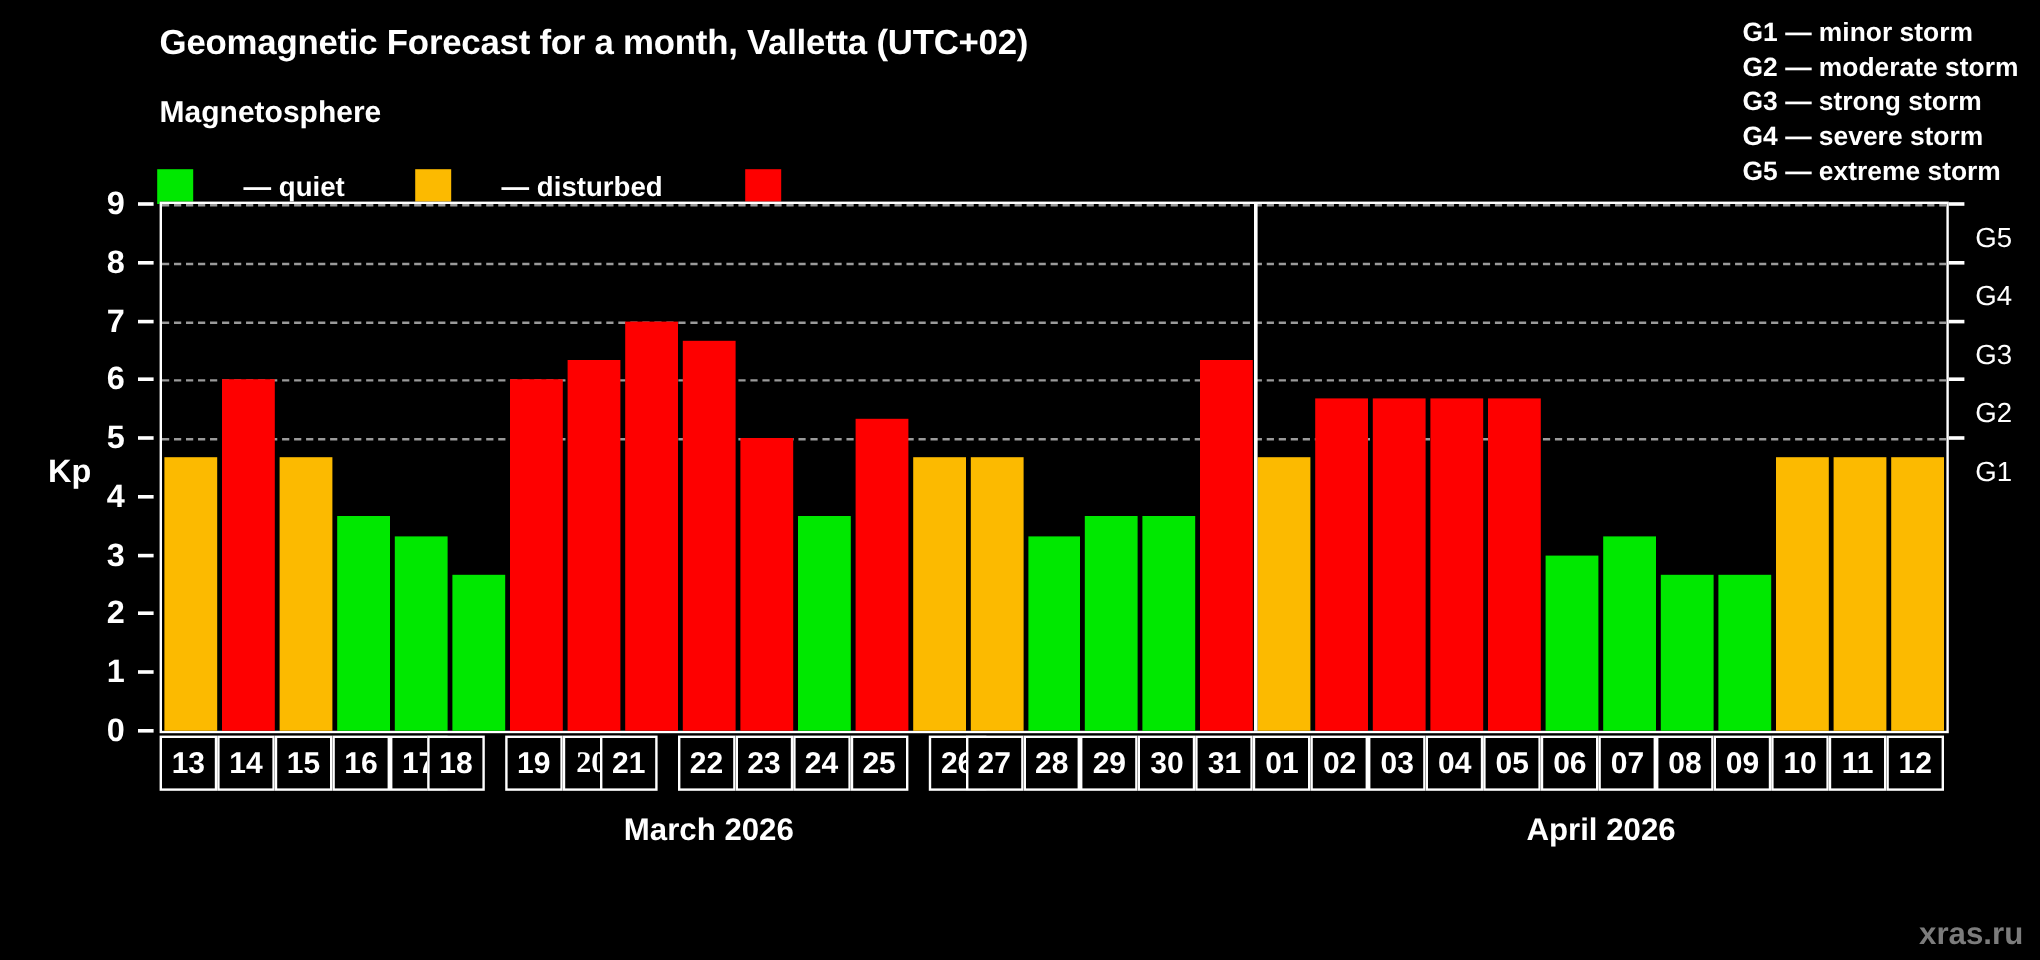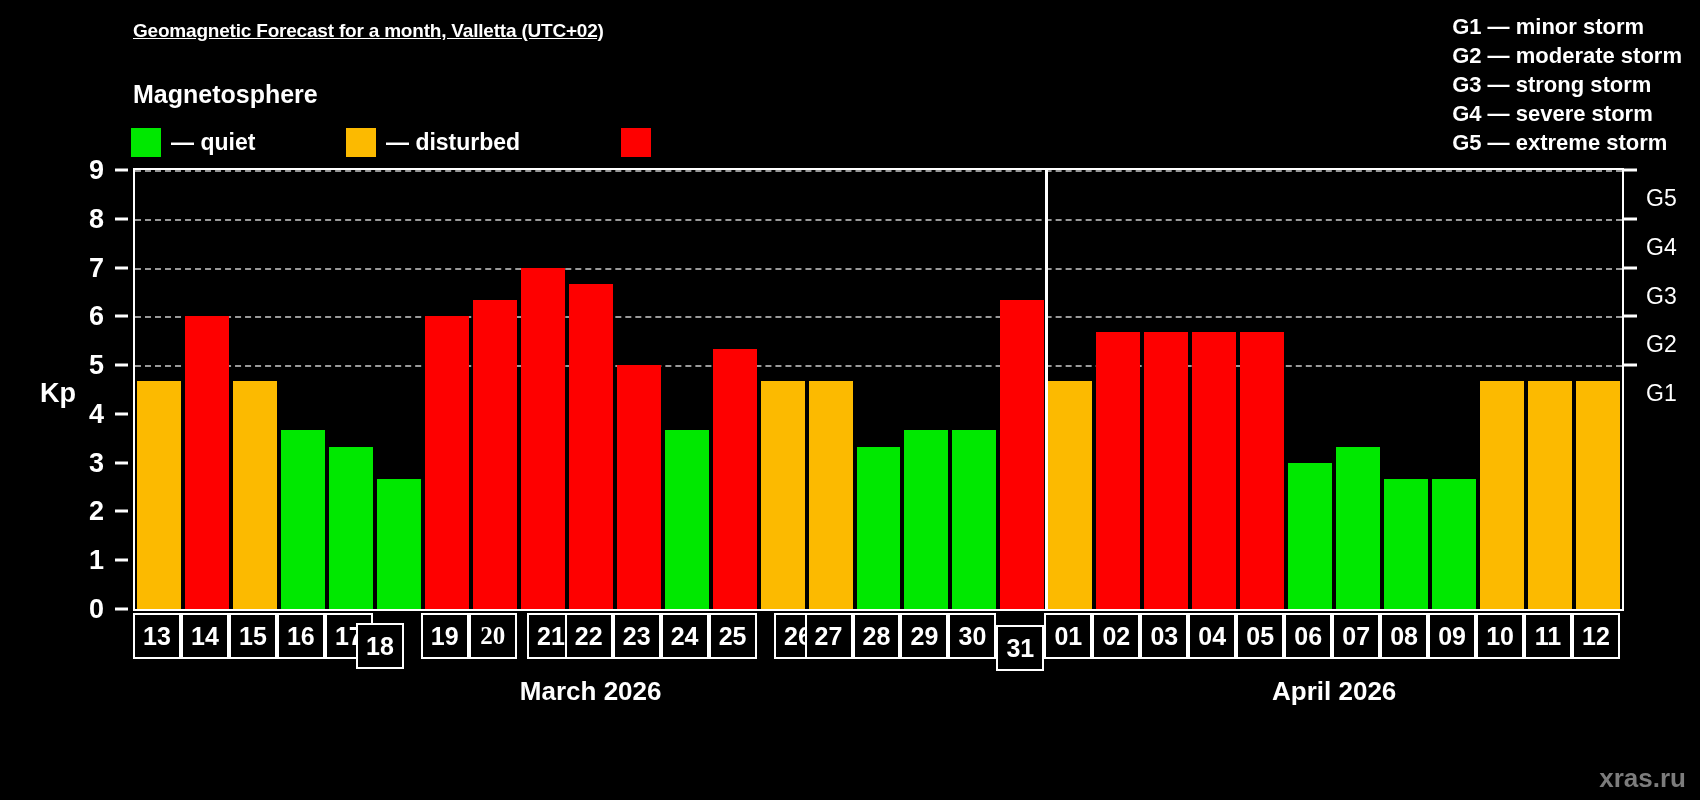--- a/index.html
+++ b/index.html
@@ -14,47 +14,47 @@
     overflow: hidden;
     font-family: "Liberation Sans", sans-serif;
     color: #ffffff;
   }
 
   
   #chart-title {
     position: absolute;
     left: 133px;
     top: 20px;
-    font-size: 19px;
+    font-size: 29px;
     font-weight: bold;
     letter-spacing: -0.2px;
     white-space: nowrap;
-    text-decoration: underline;
   }
   #magnetosphere-label {
     position: absolute;
     left: 133px;
     top: 80px;
     font-size: 25px;
     font-weight: bold;
   }
 
   
   #color-legend {
     position: absolute;
     left: 131px;
     top: 124px;
     height: 30px;
   }
   .legend-item {
     position: absolute;
-    top: 4px;
+    top: 17px;
     display: flex;
     align-items: center;
     white-space: nowrap;
+    gap: 32px;
   }
   .legend-swatch {
     width: 30px;
     height: 29px;
     display: inline-block;
   }
   .legend-text {
     font-size: 23px;
     font-weight: bold;
     margin-left: 10px;
@@ -319,34 +319,34 @@
     <div class="g-tick-label" style="top: 2px;">G5</div>
     <div class="g-tick-mark" style="top: 2px;"></div>
   </div>
 
 <div id="day-axis">
     <div class="day-cell" style="left: 0px; width: 47.9677px;">13</div>
     <div class="day-cell" style="left: 47.9677px; width: 47.9677px;">14</div>
     <div class="day-cell" style="left: 95.9355px; width: 47.9677px;">15</div>
     <div class="day-cell" style="left: 143.903px; width: 47.9677px;">16</div>
     <div class="day-cell" style="left: 191.871px; width: 47.9677px;">17</div>
-    <div class="day-cell" style="left: 223px; width: 47.9677px; margin-top: 10px;">18</div>
+    <div class="day-cell" style="left: 223px; width: 47.9677px;">18</div>
     <div class="day-cell" style="left: 287.806px; width: 47.9677px;">19</div>
     <div class="day-cell" style="left: 335.774px; width: 47.9677px; font-family: Liberation Serif, serif;">20</div>
-    <div class="day-cell" style="left: 394px; width: 47.9677px;">21</div>
+    <div class="day-cell" style="left: 367px; width: 47.9677px;">21</div>
     <div class="day-cell" style="left: 431.71px; width: 47.9677px;">22</div>
     <div class="day-cell" style="left: 479.677px; width: 47.9677px;">23</div>
     <div class="day-cell" style="left: 527.645px; width: 47.9677px;">24</div>
     <div class="day-cell" style="left: 575.613px; width: 47.9677px;">25</div>
     <div class="day-cell" style="left: 641px; width: 47.9677px;">26</div>
     <div class="day-cell" style="left: 671.548px; width: 47.9677px;">27</div>
     <div class="day-cell" style="left: 719.516px; width: 47.9677px;">28</div>
     <div class="day-cell" style="left: 767.484px; width: 47.9677px;">29</div>
     <div class="day-cell" style="left: 815.452px; width: 47.9677px;">30</div>
-    <div class="day-cell" style="left: 863.419px; width: 47.9677px; margin-top: 12px;">31</div>
+    <div class="day-cell" style="left: 863.419px; width: 47.9677px;">31</div>
     <div class="day-cell" style="left: 911.387px; width: 47.9677px;">01</div>
     <div class="day-cell" style="left: 959.355px; width: 47.9677px;">02</div>
     <div class="day-cell" style="left: 1007.32px; width: 47.9677px;">03</div>
     <div class="day-cell" style="left: 1055.29px; width: 47.9677px;">04</div>
     <div class="day-cell" style="left: 1103.26px; width: 47.9677px;">05</div>
     <div class="day-cell" style="left: 1151.23px; width: 47.9677px;">06</div>
     <div class="day-cell" style="left: 1199.19px; width: 47.9677px;">07</div>
     <div class="day-cell" style="left: 1247.16px; width: 47.9677px;">08</div>
     <div class="day-cell" style="left: 1295.13px; width: 47.9677px;">09</div>
     <div class="day-cell" style="left: 1343.1px; width: 47.9677px;">10</div>

